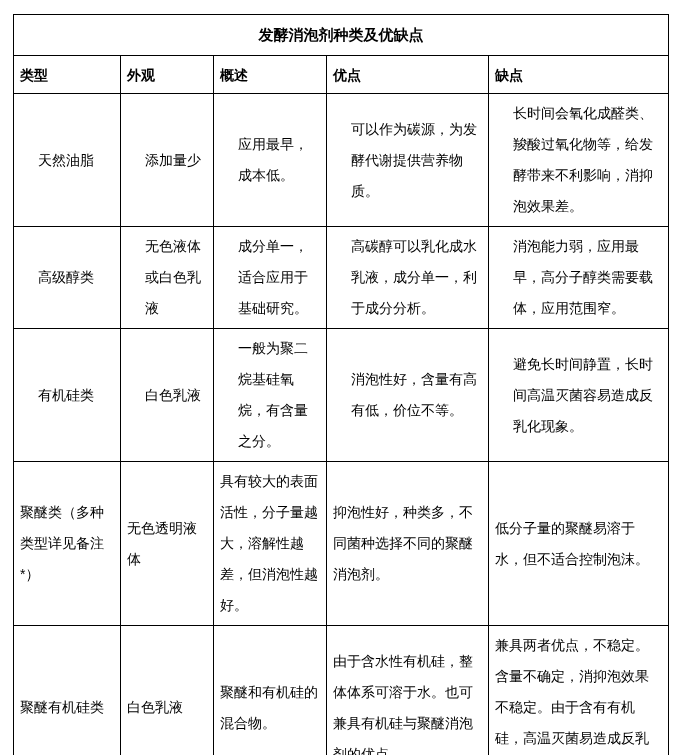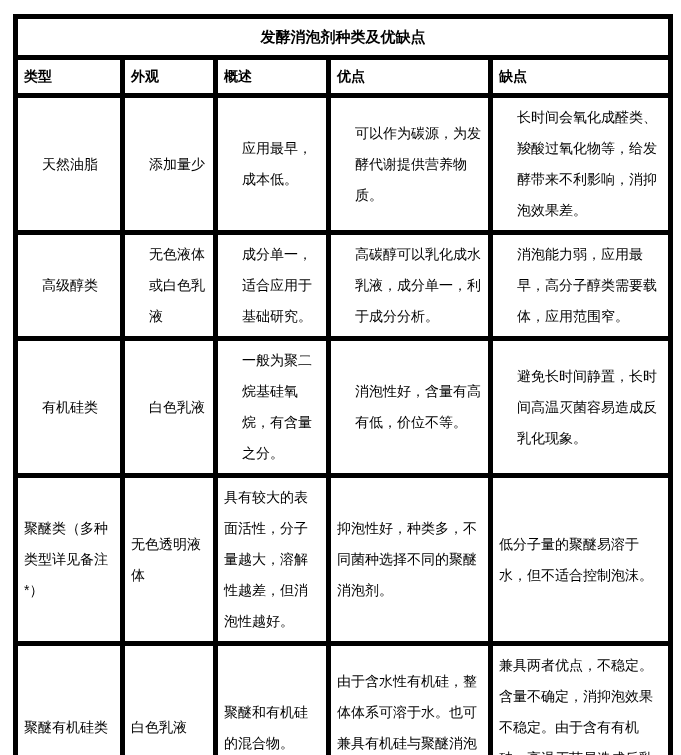--- a/index.html
+++ b/index.html
@@ -19,41 +19,40 @@
   table.doc-table {
     position: absolute;
     left: 13px;
     top: 14px;
     width: 655px;
     border-collapse: collapse;
     table-layout: fixed;
     background: #ffffff;
   }
   table.doc-table td, table.doc-table th {
-    border: 5px solid #000000;
+    border: 1px solid #000000;
     vertical-align: middle;
     text-align: left;
     padding: 4px 6px;
     font-size: 14px;
     line-height: 31px;
     word-break: break-word;
     overflow: hidden;
   }
   tr.title-row td {
     height: 41px;
     text-align: center;
     font-weight: bold;
     font-size: 15px;
     line-height: 20px;
   }
   tr.header-row td {
     height: 38px;
     font-weight: bold;
     line-height: 18px;
-    font-family: Liberation Mono, monospace;
   }
   tr.r-sm td { height: 93px; padding-left: 24px; }
   tr.r-lg td { height: 124px; }
 </style>
 </head>
 <body>
 
 <div class="page">
   <table class="doc-table">
     <colgroup>

